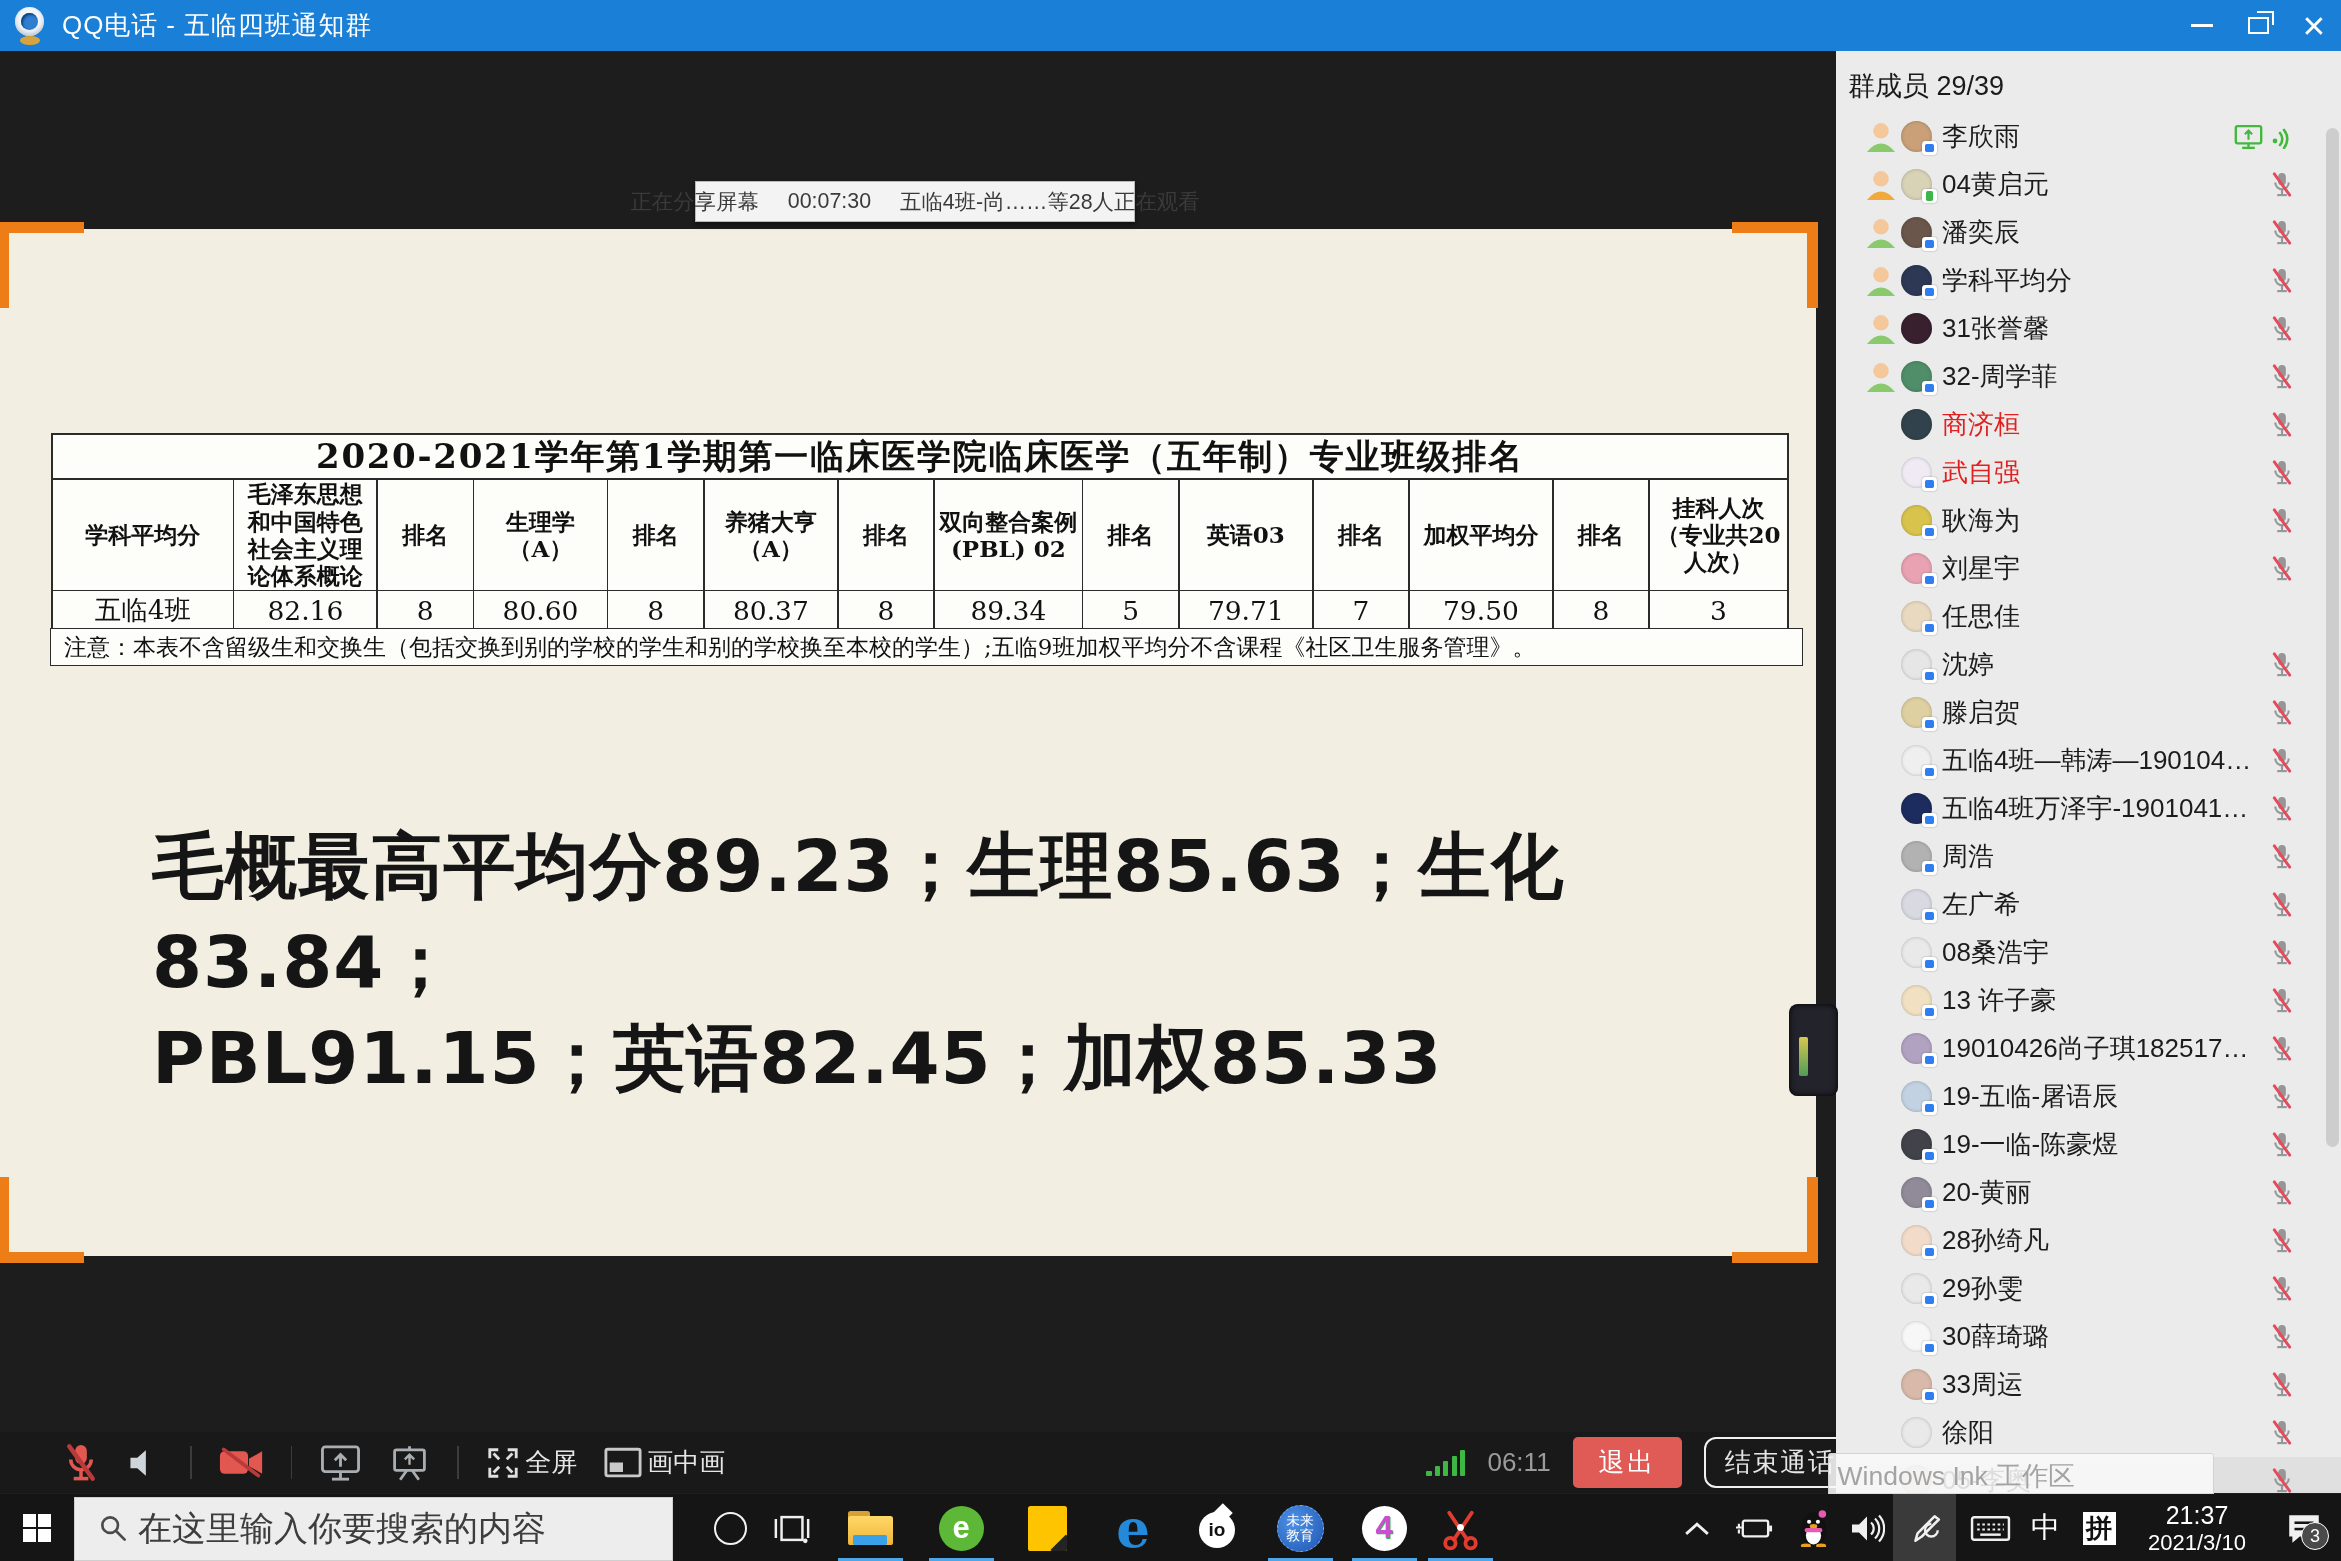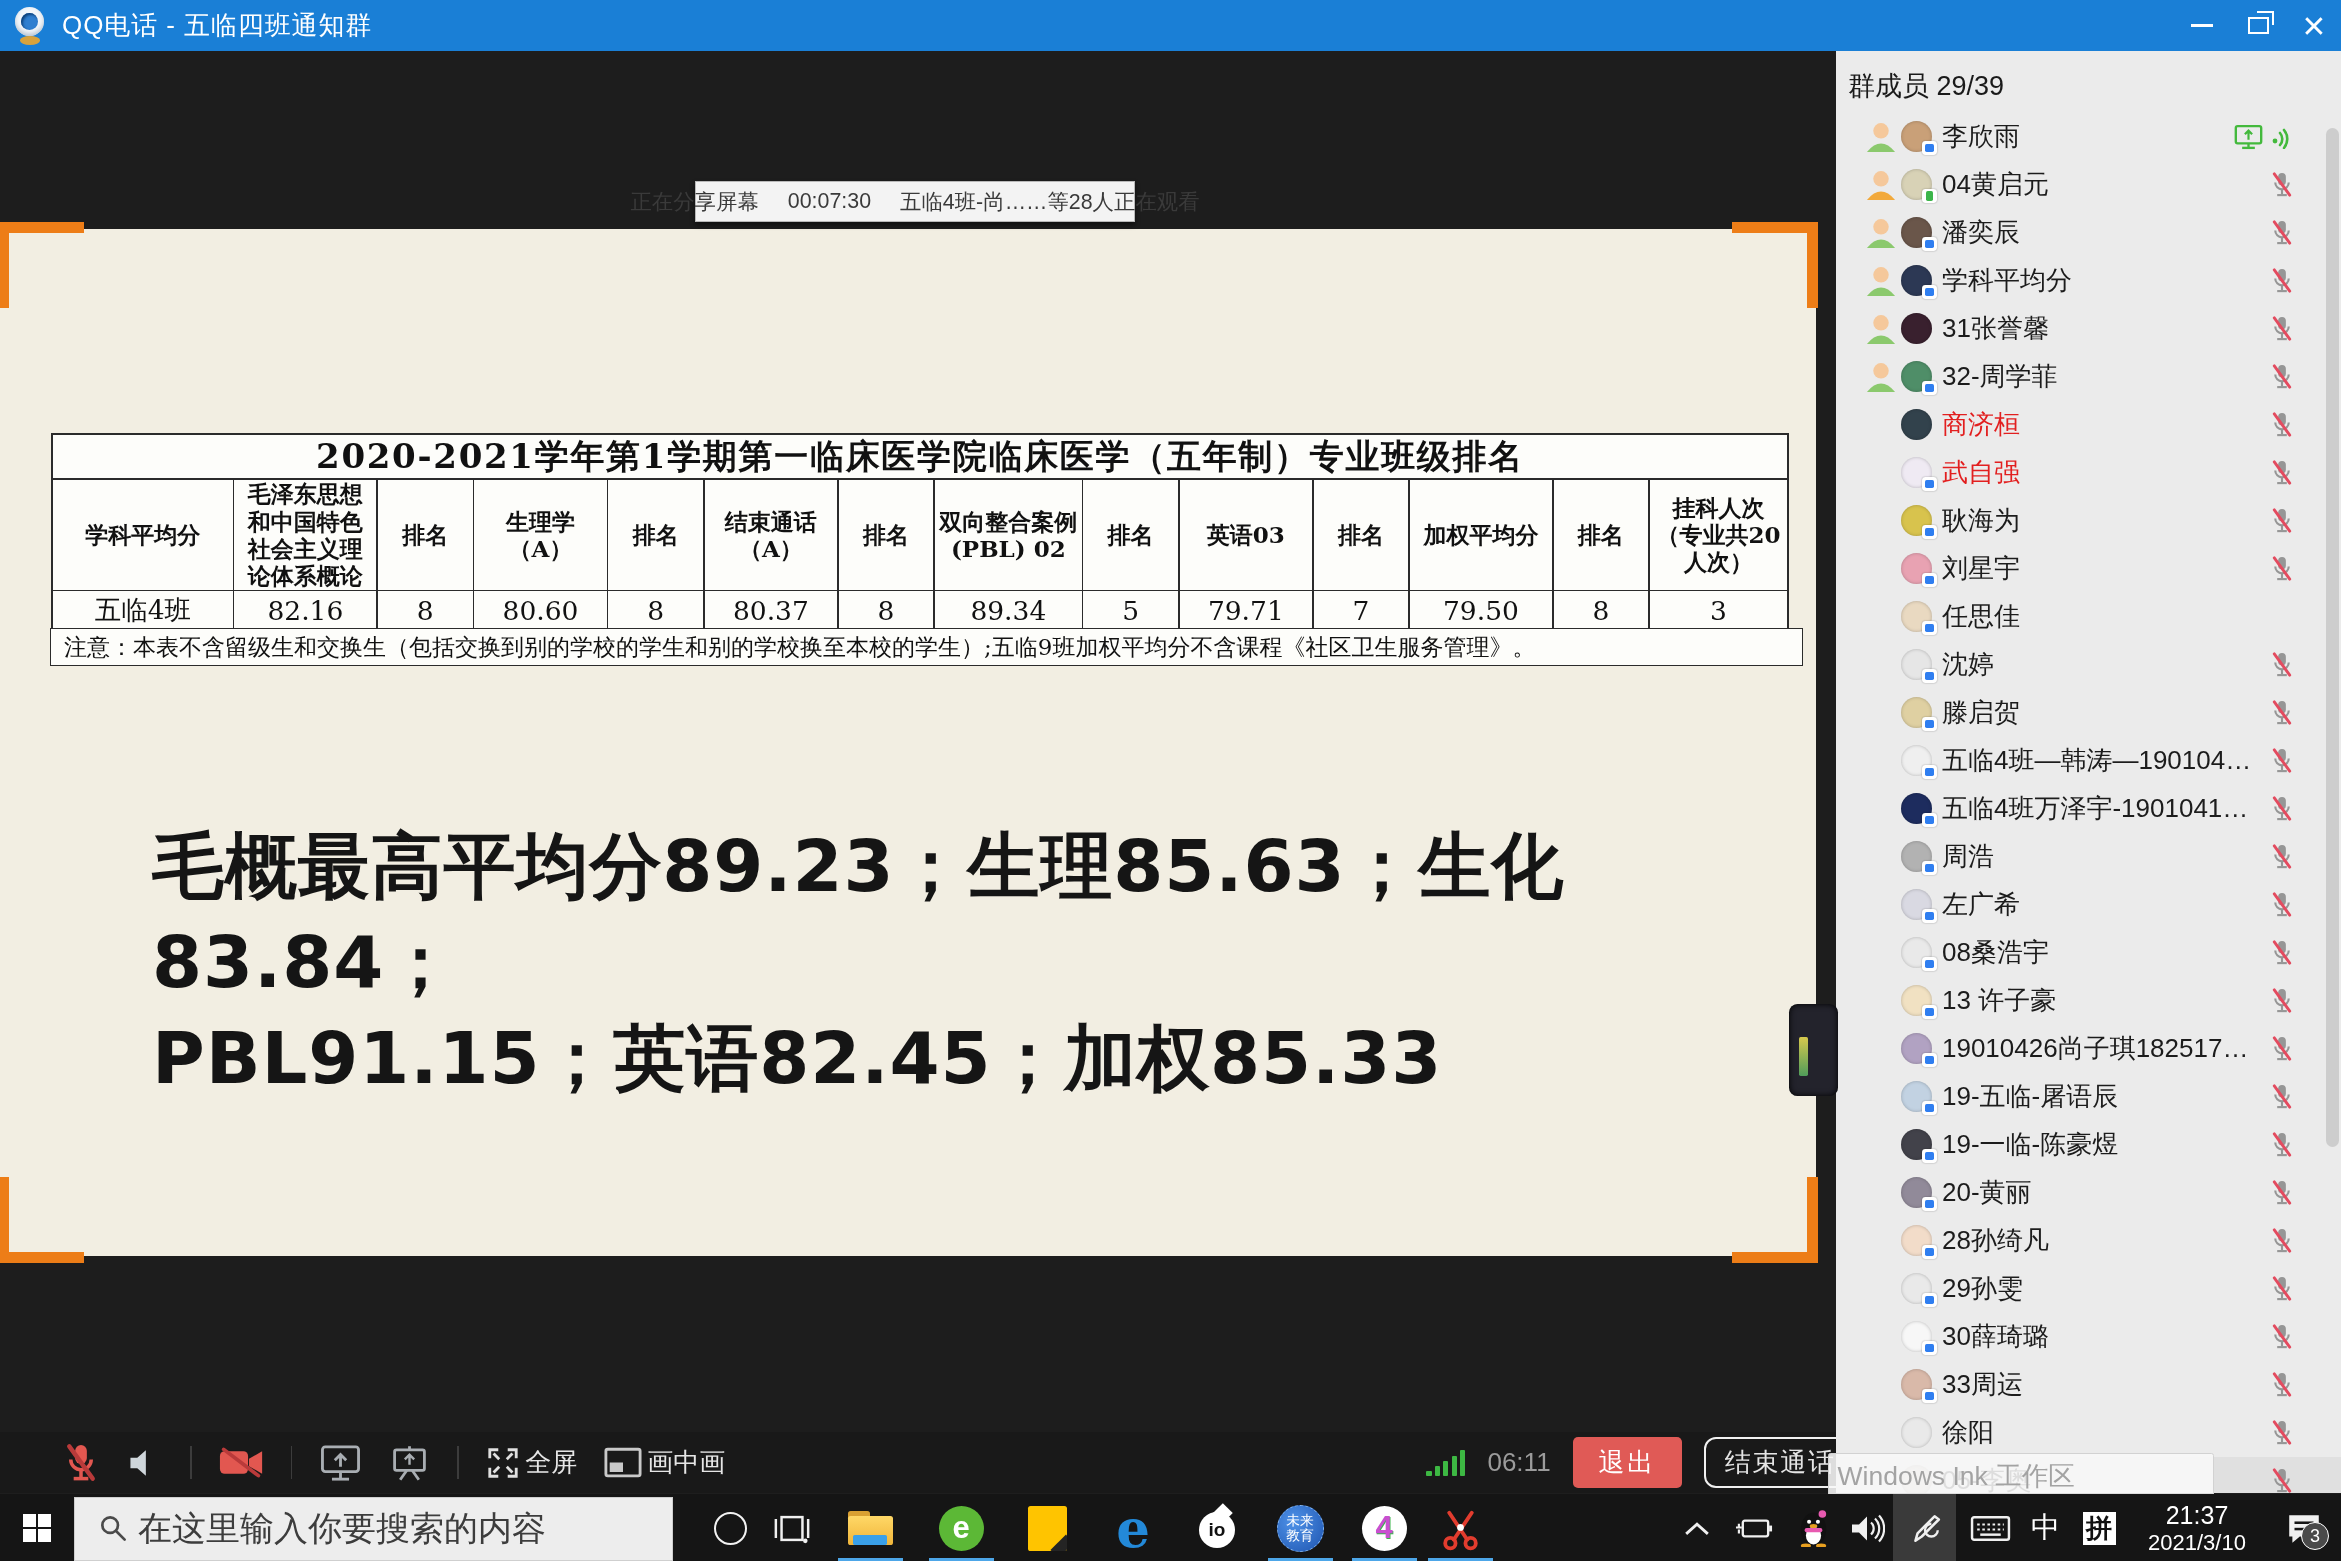--- a/index.html
+++ b/index.html
@@ -162,21 +162,21 @@
       <span class="corner bl"></span>
       <span class="corner br"></span>
 
       <div id="rk">
         <div class="rk-title">2020-2021学年第1学期第一临床医学院临床医学（五年制）专业班级排名</div>
         <div class="rk-h">学科平均分</div>
           <div class="rk-h">毛泽东思想和中国特色社会主义理论体系概论</div>
           <div class="rk-h">排名</div>
           <div class="rk-h">生理学（A）</div>
           <div class="rk-h">排名</div>
-          <div class="rk-h">结束通话（A）</div>
+          <div class="rk-h">养猪大亨（A）</div>
           <div class="rk-h">排名</div>
           <div class="rk-h">双向整合案例(PBL) 02</div>
           <div class="rk-h">排名</div>
           <div class="rk-h">英语03</div>
           <div class="rk-h">排名</div>
           <div class="rk-h">加权平均分</div>
           <div class="rk-h">排名</div>
           <div class="rk-h">挂科人次（专业共20人次）</div>
         <div class="rk-c">五临4班</div>
           <div class="rk-c">82.16</div>

